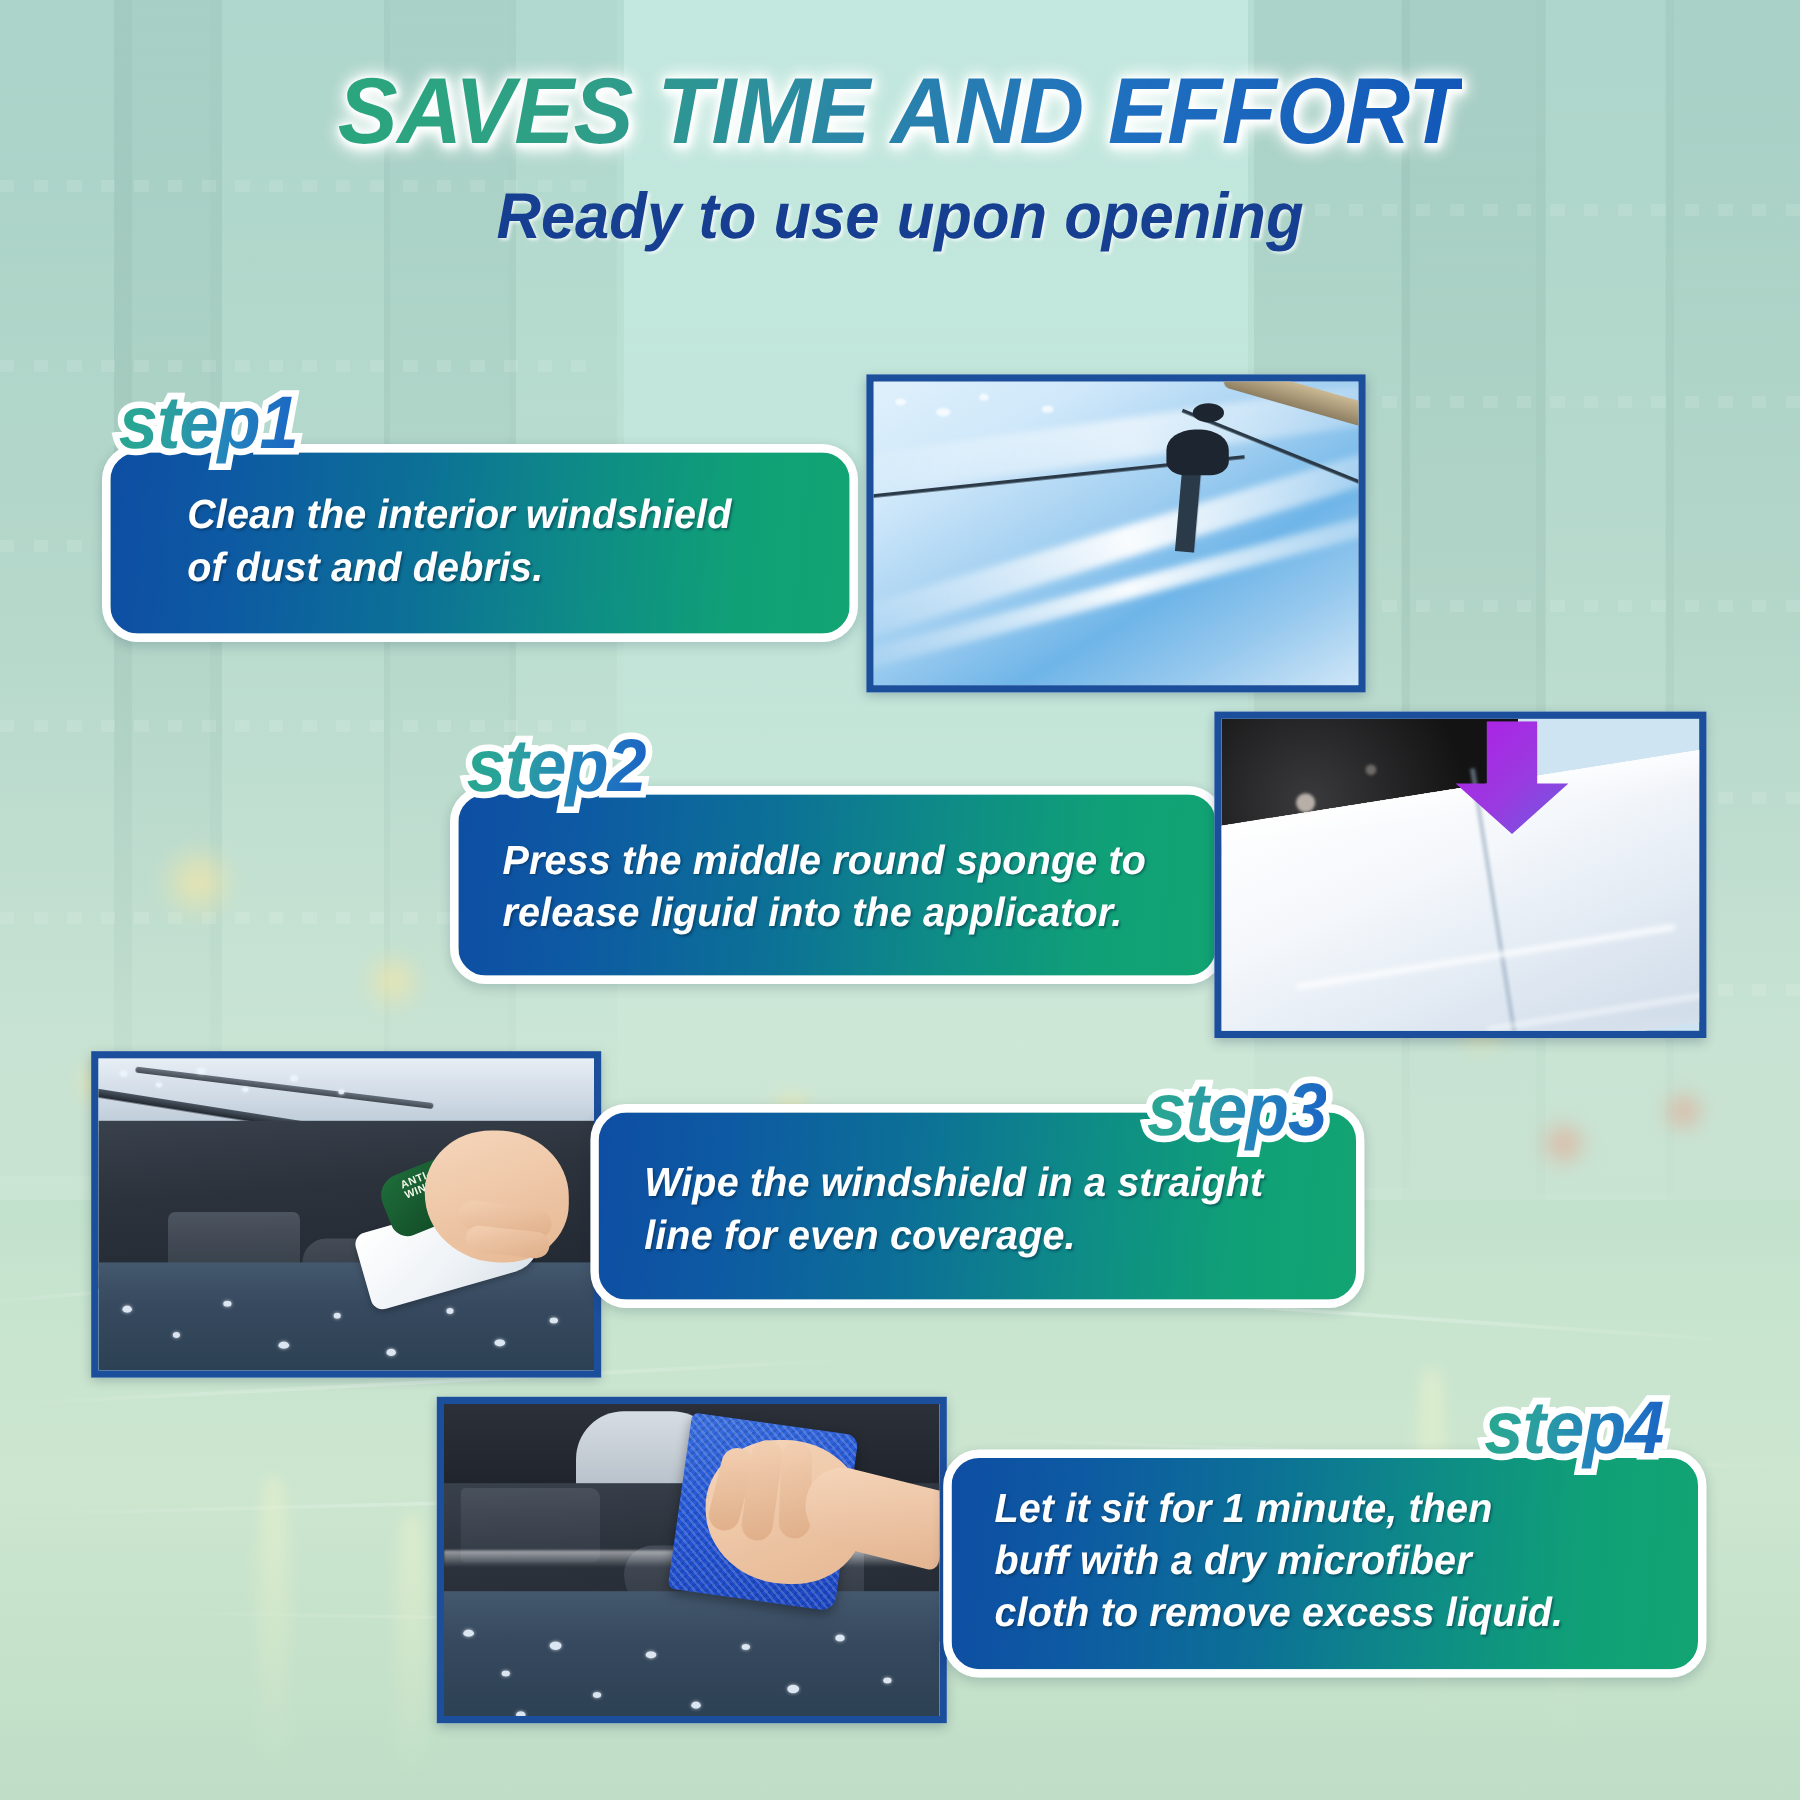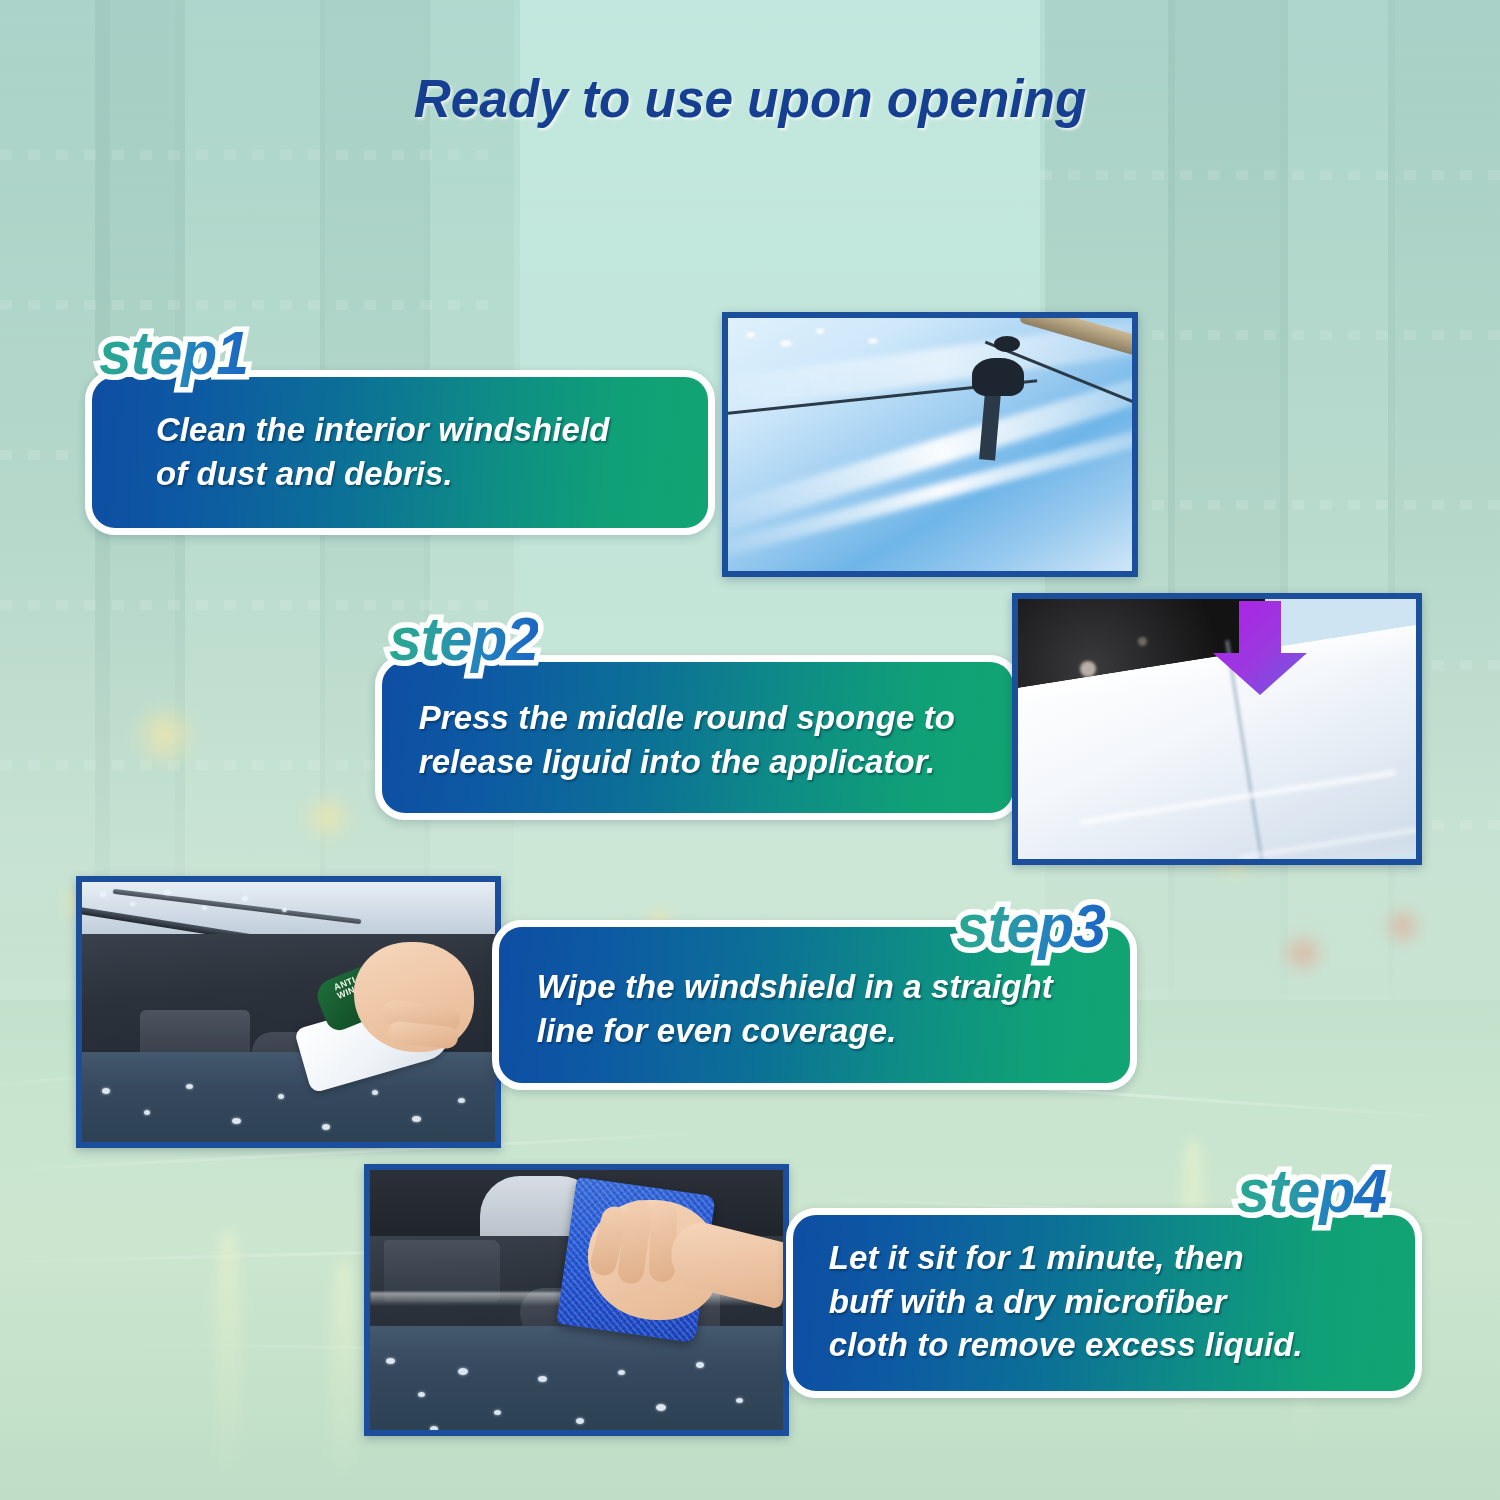--- a/index.html
+++ b/index.html
@@ -214,20 +214,24 @@
       <div class="streak" style="left:820px;top:210px;width:690px;transform:rotate(2deg);"></div>
       <div class="refl" style="left:215px;top:230px;height:250px;"></div>
       <div class="refl" style="left:330px;top:260px;height:230px;"></div>
       <div class="refl" style="left:1180px;top:140px;height:300px;"></div>
       <div class="refl" style="left:1290px;top:190px;height:260px;"></div>
     </div>
     <div class="haze"></div>
   </div>
 
   <div class="header">
+    <div class="title-wrap">
+      <div class="title-stroke">SAVES TIME AND EFFORT</div>
+      <div class="title">SAVES TIME AND EFFORT</div>
+    </div>
     <div class="subtitle">Ready to use upon opening</div>
   </div>
 
   <div class="banner" style="left:85px;top:370px;width:630px;height:165px;">
   </div>
   <div class="banner-text" style="left:148px;top:408px;width:530px;">
     <div>Clean the interior windshield</div>
     <div>of dust and debris.</div>
   </div>
   <div class="steplabel" style="left:95px;top:322px;">

